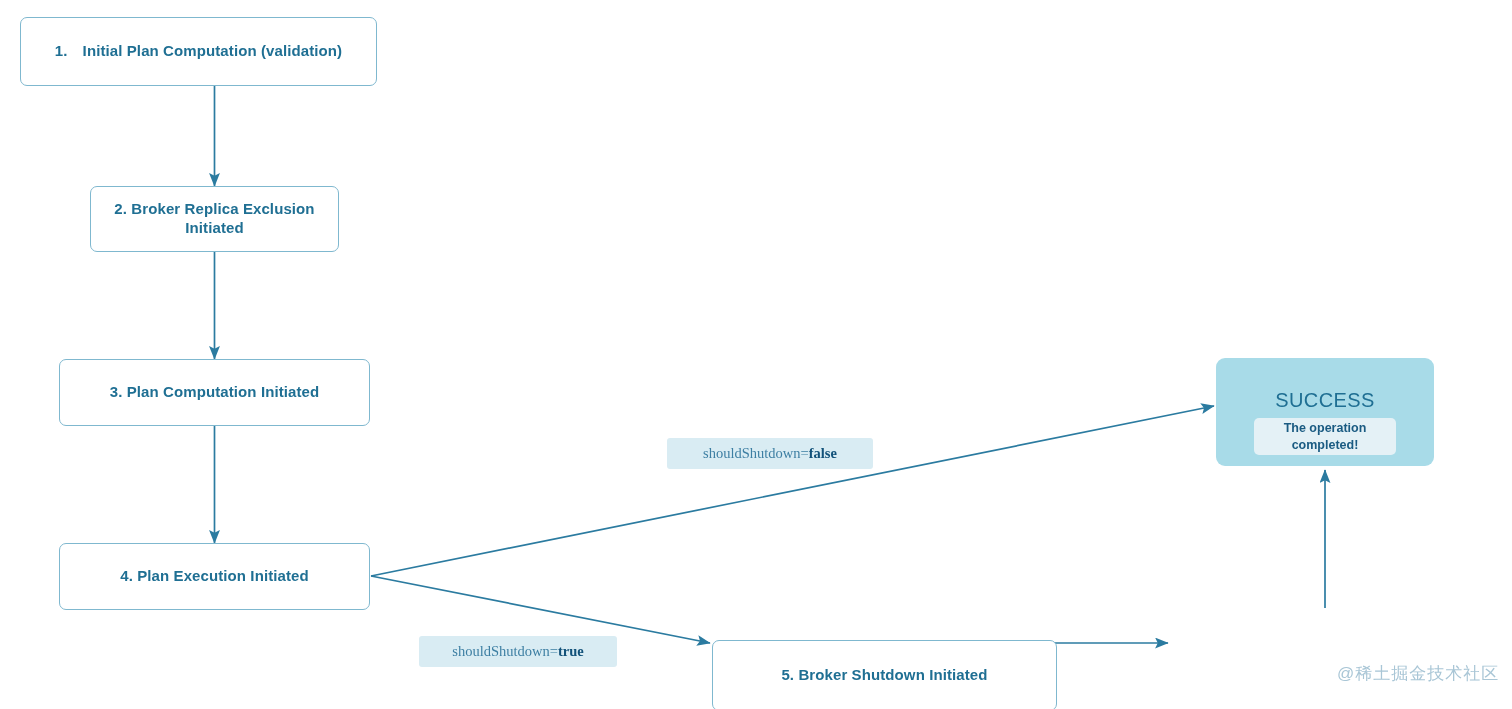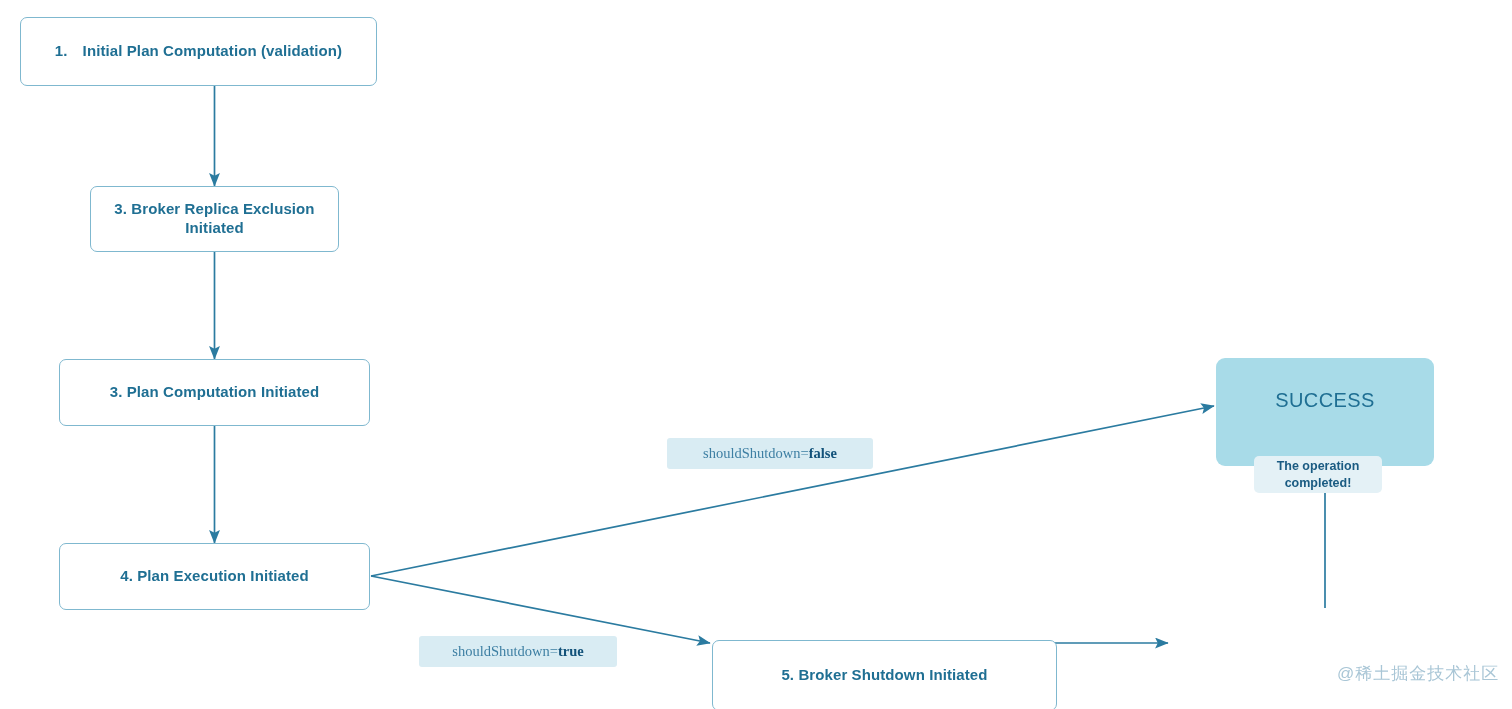--- a/index.html
+++ b/index.html
@@ -120,42 +120,42 @@
         <polyline points="1023,643 1168,643" marker-end="url(#arrowhead)"></polyline>
         <polyline points="1325,608 1325,470" marker-end="url(#arrowhead)"></polyline>
       </g>
   </svg>
 
   <div class="node" style="left: 20px; top: 17px; width: 357px; height: 69px;">
     <span class="node-text">1. Initial Plan Computation (validation)</span>
   </div>
 
   <div class="node" style="left: 90px; top: 186px; width: 249px; height: 66px;">
-    <span class="node-text">3. Broker Replica Exclusion
+    <span class="node-text">2. Broker Replica Exclusion
 Initiated</span>
   </div>
 
   <div class="node" style="left: 59px; top: 359px; width: 311px; height: 67px;">
     <span class="node-text">3. Plan Computation Initiated</span>
   </div>
 
   <div class="node" style="left: 59px; top: 543px; width: 311px; height: 67px;">
     <span class="node-text">4. Plan Execution Initiated</span>
   </div>
 
   <div class="node" style="left: 712px; top: 640px; width: 345px; height: 71px;">
     <span class="node-text">5. Broker Shutdown Initiated</span>
   </div>
 
 
   <div class="node success" style="left: 1216px; top: 358px; width: 218px; height: 108px;">
     <span class="node-text">SUCCESS</span>
   </div>
 
-  <div class="tooltip" style="left: 1254px; top: 456px; width: 128px; height: 37px;">
+  <div class="tooltip" style="left: 1254px; top: 418px; width: 142px; height: 37px;">
     <span>The operation
 completed!</span>
   </div>
 
   <div class="edge-label" style="left: 667px; top: 438px; width: 206px; height: 31px;">
     <span>shouldShutdown=</span><b>false</b>
   </div>
 
   <div class="edge-label" style="left: 419px; top: 636px; width: 198px; height: 31px;">
     <span>shouldShutdown=</span><b>true</b>

